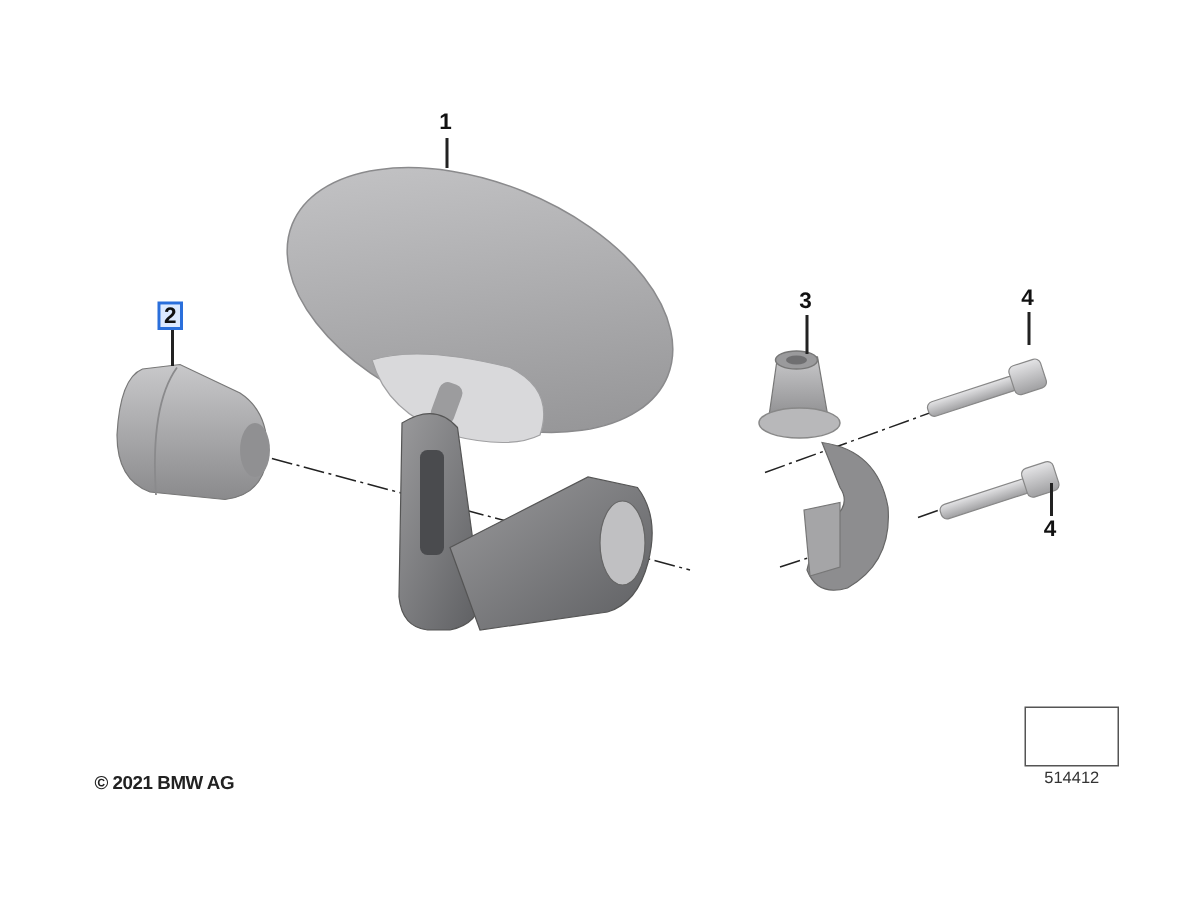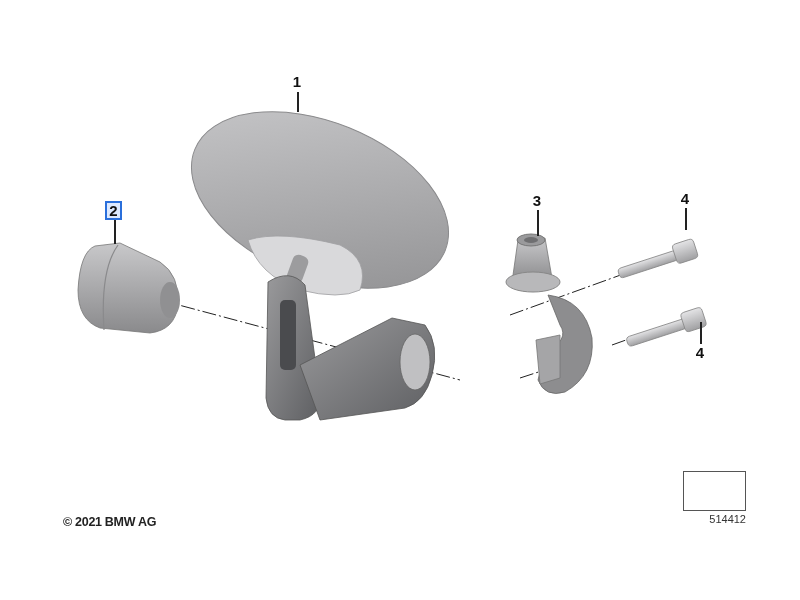--- a/index.html
+++ b/index.html
@@ -3,21 +3,21 @@
 <meta charset="utf-8">
 <style>
   html,body{margin:0;padding:0;background:#ffffff;}
   body{width:800px;height:600px;position:relative;overflow:hidden;font-family:"Liberation Sans",sans-serif;}
   .stage{position:absolute;left:0;top:0;width:800px;height:600px;}
   .callout{position:absolute;font-weight:bold;font-size:15px;color:#111;line-height:1;text-align:center;width:20px;margin-left:-10px;}
   .callout.selected{outline:2px solid #2a6fdb;background:#dce9ff;}
   .leader{position:absolute;width:1.5px;background:#222;}
   .copyright{position:absolute;left:42px;top:515px;font-size:12.5px;font-weight:bold;color:#222;letter-spacing:-0.3px;margin-left:21px;}
   .ref-box{position:absolute;left:683px;top:471px;width:61px;height:38px;border:1px solid #555;background:#fff;}
-  .ref-num{position:absolute;left:683px;top:513px;width:63px;text-align:right;font-size:11px;color:#333;}
+  .ref-num{position:absolute;left:683px;top:513px;width:63px;text-align:center;font-size:11px;color:#333;}
 </style>
 </head>
 <body>
 
 <div class="stage">
   <svg width="800" height="600" viewBox="0 0 800 600" style="position:absolute;left:0;top:0;">
     <defs>
       <linearGradient id="disc" x1="0" y1="0" x2="1" y2="1">
         <stop offset="0" stop-color="#c9c9cb"></stop>
         <stop offset="0.5" stop-color="#acacae"></stop>

